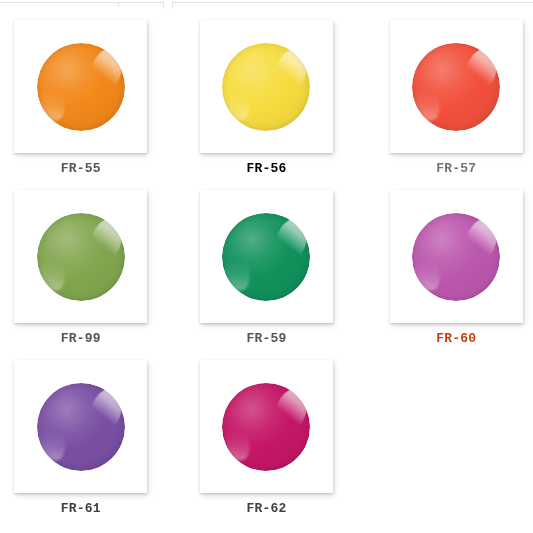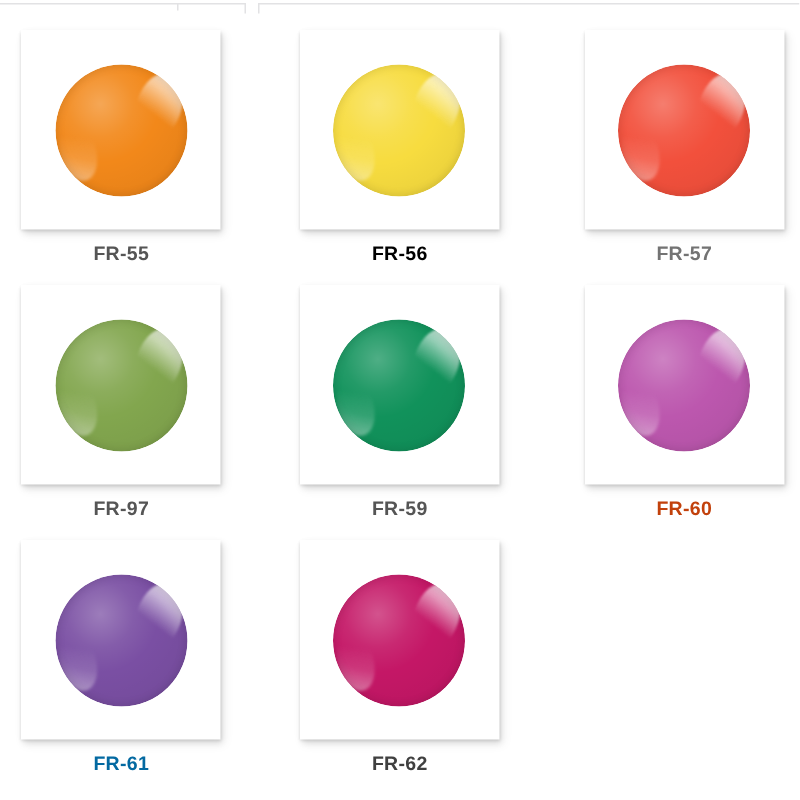--- a/index.html
+++ b/index.html
@@ -37,20 +37,21 @@
     position: absolute;
     top: 14px;
     left: 0;
     width: 533px;
     height: 519px;
     display: grid;
     grid-template-columns: repeat(3, 1fr);
     grid-template-rows: repeat(3, 170px);
     column-gap: 0px;
     row-gap: 0px;
+    font-family: Liberation Mono, monospace;
   }
 
   .swatch-cell {
     position: relative;
     display: flex;
     flex-direction: column;
     align-items: center;
   }
   .swatch-cell.is-empty { visibility: hidden; }
 
@@ -214,21 +215,21 @@
         <div class="card" style="background: rgb(255, 255, 255);">
           <div class="drop">
             <div class="drop-base" style="background: rgb(130, 166, 78);"></div>
             <div class="drop-shade"></div>
             <div class="drop-sheen"></div>
             <div class="drop-gloss"></div>
             <div class="drop-rim"></div>
           </div>
         </div>
       </div>
-      <div class="swatch-label" style="color: rgb(85, 85, 85);">FR-97</div>
+      <div class="swatch-label" style="color: rgb(85, 85, 85);">FR-99</div>
     </div>
     <div class="swatch-cell col-2">
       <div class="card-wrap">
         <div class="card" style="background: rgb(255, 255, 255);">
           <div class="drop">
             <div class="drop-base" style="background: rgb(17, 146, 91);"></div>
             <div class="drop-shade"></div>
             <div class="drop-sheen"></div>
             <div class="drop-gloss"></div>
             <div class="drop-rim"></div>
@@ -256,21 +257,21 @@
         <div class="card" style="background: rgb(255, 255, 255);">
           <div class="drop">
             <div class="drop-base" style="background: rgb(122, 79, 163);"></div>
             <div class="drop-shade"></div>
             <div class="drop-sheen"></div>
             <div class="drop-gloss"></div>
             <div class="drop-rim"></div>
           </div>
         </div>
       </div>
-      <div class="swatch-label" style="color: #0369a1;">FR-61</div>
+      <div class="swatch-label" style="color: #404040;">FR-61</div>
     </div>
     <div class="swatch-cell col-2">
       <div class="card-wrap">
         <div class="card" style="background: rgb(255, 255, 255);">
           <div class="drop">
             <div class="drop-base" style="background: rgb(196, 23, 102);"></div>
             <div class="drop-shade"></div>
             <div class="drop-sheen"></div>
             <div class="drop-gloss"></div>
             <div class="drop-rim"></div>

